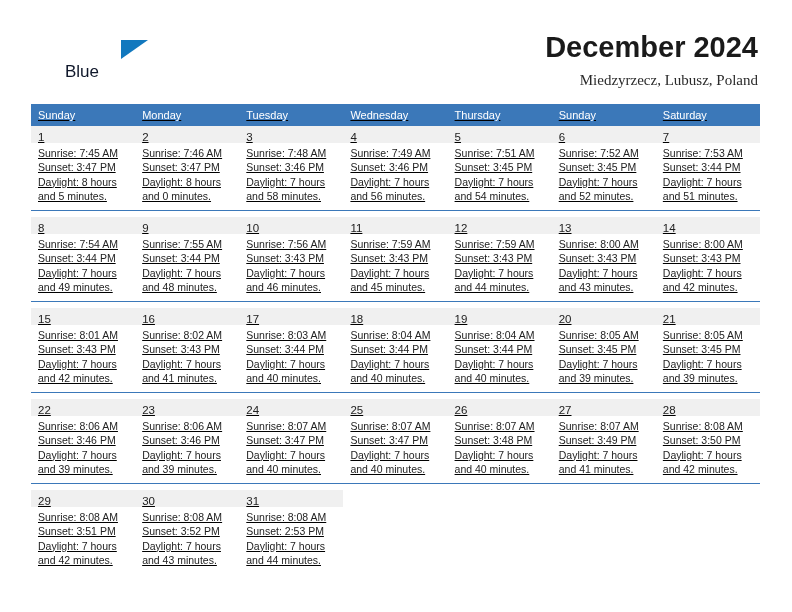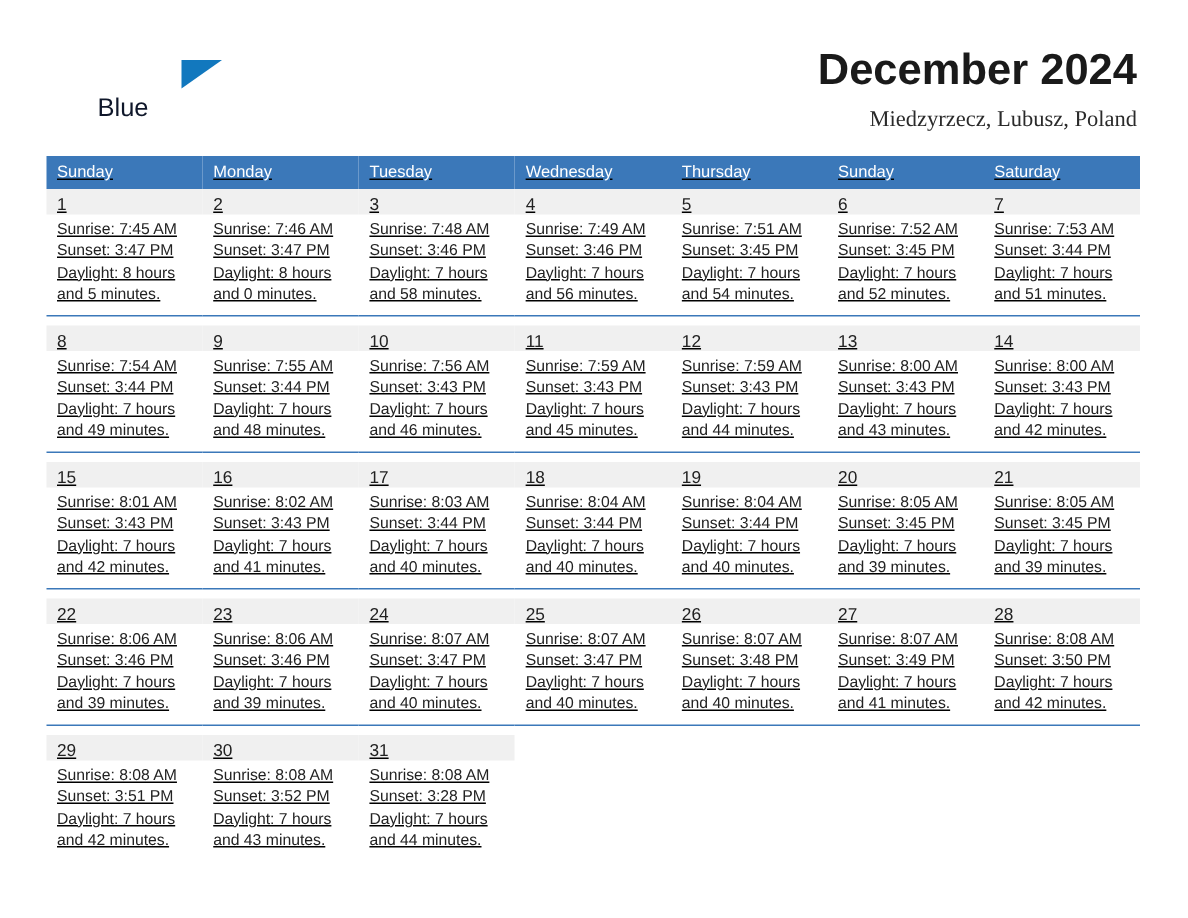--- a/index.html
+++ b/index.html
@@ -544,21 +544,21 @@
                 <div>Daylight: 7 hours</div>
                 <div>and 43 minutes.</div>
               </div>
             </div>
           </td>
         <td>
             <div class="daycell">
               <div class="daynum-bar"><span class="daynum">31</span></div>
               <div class="dayinfo">
                 <div>Sunrise: 8:08 AM</div>
-                <div>Sunset: 3:28 PM</div>
+                <div>Sunset: 2:53 PM</div>
                 <div>Daylight: 7 hours</div>
                 <div>and 44 minutes.</div>
               </div>
             </div>
           </td>
         <td>
             <div class="daycell empty">
               <div class="daynum-bar"><span class="daynum"></span></div>
             </div>
           </td>

